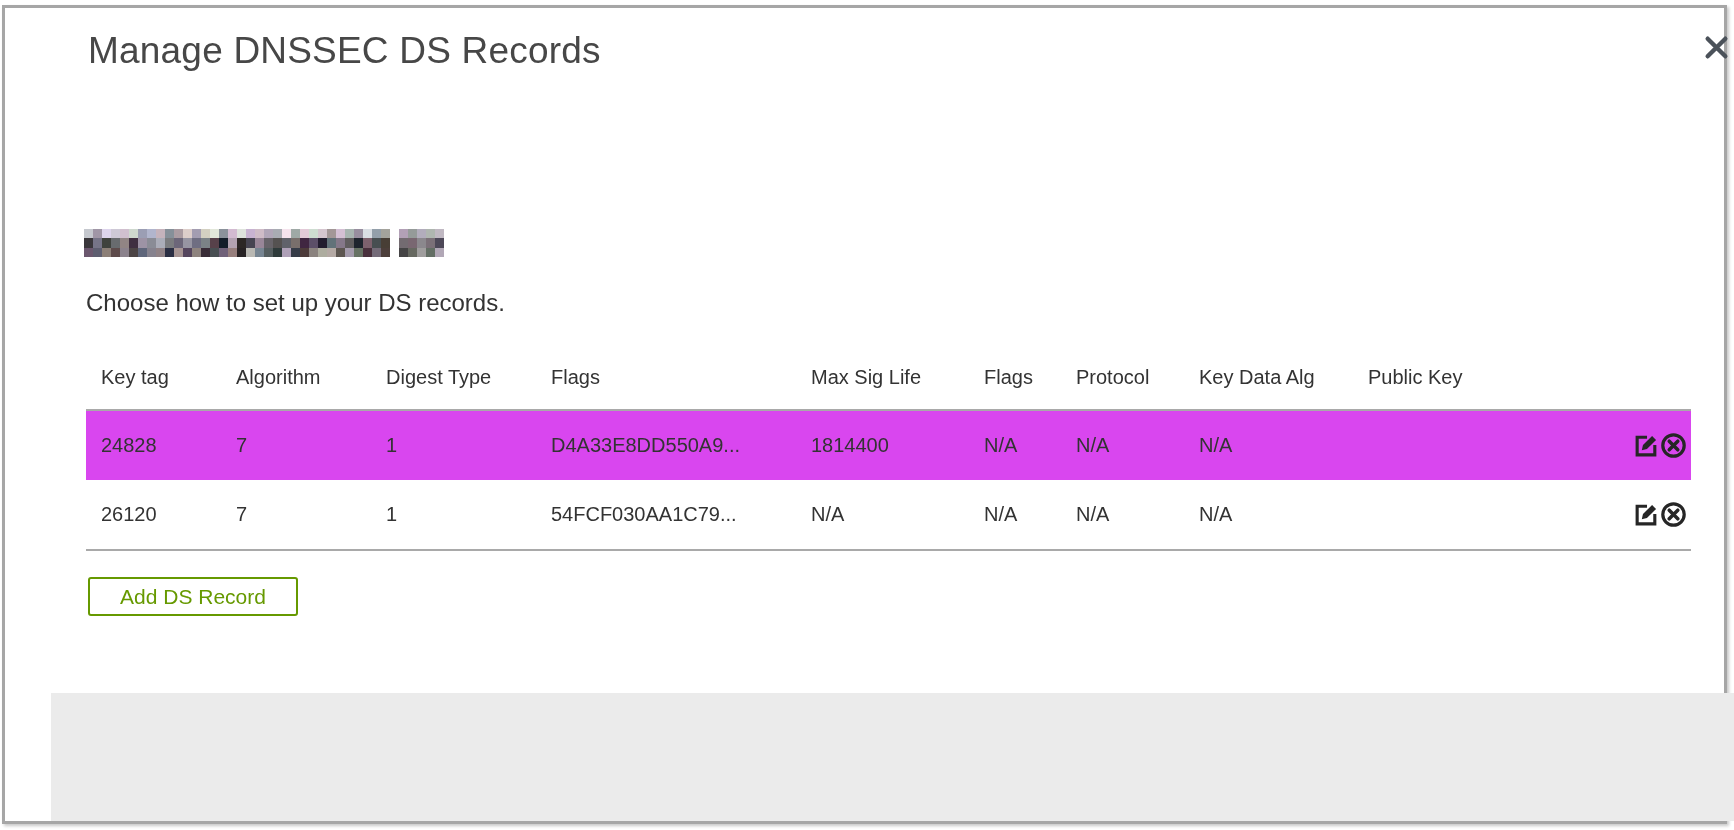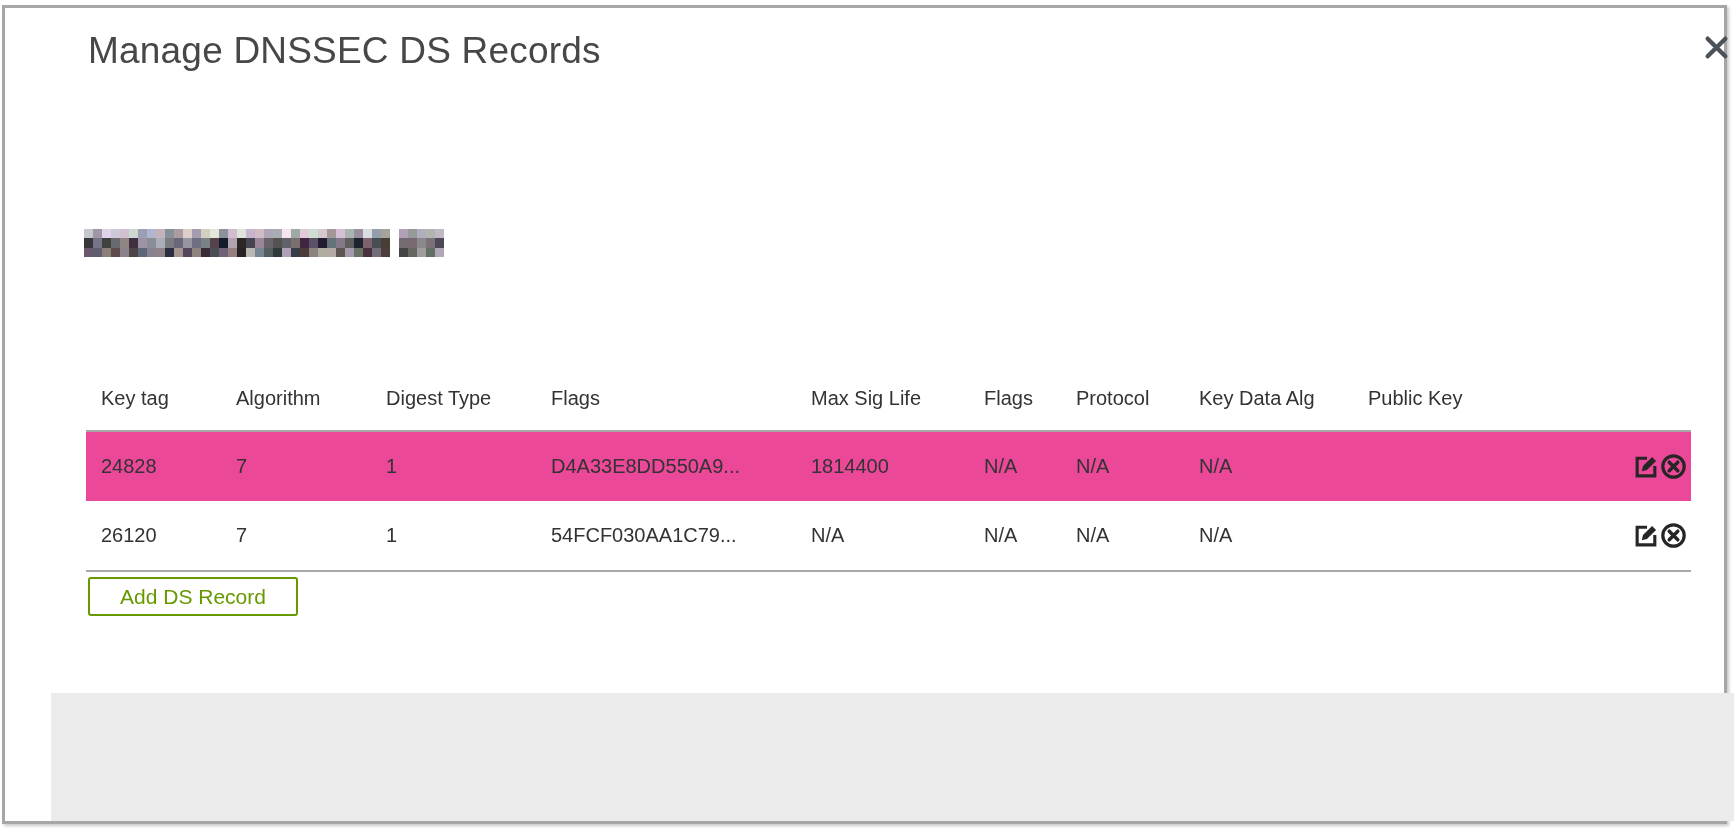--- a/index.html
+++ b/index.html
@@ -31,34 +31,34 @@
   .mosaic-row { display:flex; height:9.3px; }
   .mosaic-row i { display:block; width:9px; height:100%; }
   .mosaic-row i.gap { width:9px; background:transparent !important; }
 
   .instruction {
     position:absolute; left:35px; top:281px;
     font-size:24px; color:#333;
   }
 
   table.ds-table {
-    position:absolute; left:35px; top:345px; width:1605px;
+    position:absolute; left:35px; top:324px; width:1605px;
     border-collapse:collapse; table-layout:fixed; font-size:20px; color:#333;
   }
   .ds-table th {
     height:78px; text-align:left; vertical-align:middle;
     font-weight:400; font-size:20px; color:#333;
     padding:14px 0 0 15px; border-bottom:2px solid #a9a9a9;
     white-space:nowrap; overflow:hidden;
   }
   .ds-table td {
     height:70px; vertical-align:middle; padding:0 0 0 15px;
     white-space:nowrap; overflow:hidden;
   }
-  .ds-table tr.stripe td { background:#ec4899; }
+  .ds-table tr.stripe td { background:#d946ef; }
   .ds-table tr.last td { border-bottom:2px solid #a9a9a9; }
   .ds-table td.actions { text-align:right; padding:0 4px 0 0; }
   .icon-btn {
     background:none; border:none; padding:0; cursor:pointer;
     color:#262626; vertical-align:middle;
   }
   .icon-btn svg { display:inline-block; vertical-align:middle; }
 
   .add-btn {
     position:absolute; left:37px; top:569px; width:210px; height:39px;
@@ -207,20 +207,21 @@
           <i style="background: rgb(76, 62, 58);"></i>
           <i class="gap"></i>
           <i style="background: rgb(69, 68, 69);"></i>
           <i style="background: rgb(102, 104, 96);"></i>
           <i style="background: rgb(159, 157, 157);"></i>
           <i style="background: rgb(99, 110, 100);"></i>
           <i style="background: rgb(177, 167, 182);"></i>
         </div>
       </div>
 
+    <div class="instruction">Choose how to set up your DS records.</div>
 
     <table class="ds-table">
       <colgroup>
         <col style="width:135px">
           <col style="width:150px">
           <col style="width:165px">
         <col style="width:260px">
           <col style="width:173px">
           <col style="width:92px">
         <col style="width:123px">

